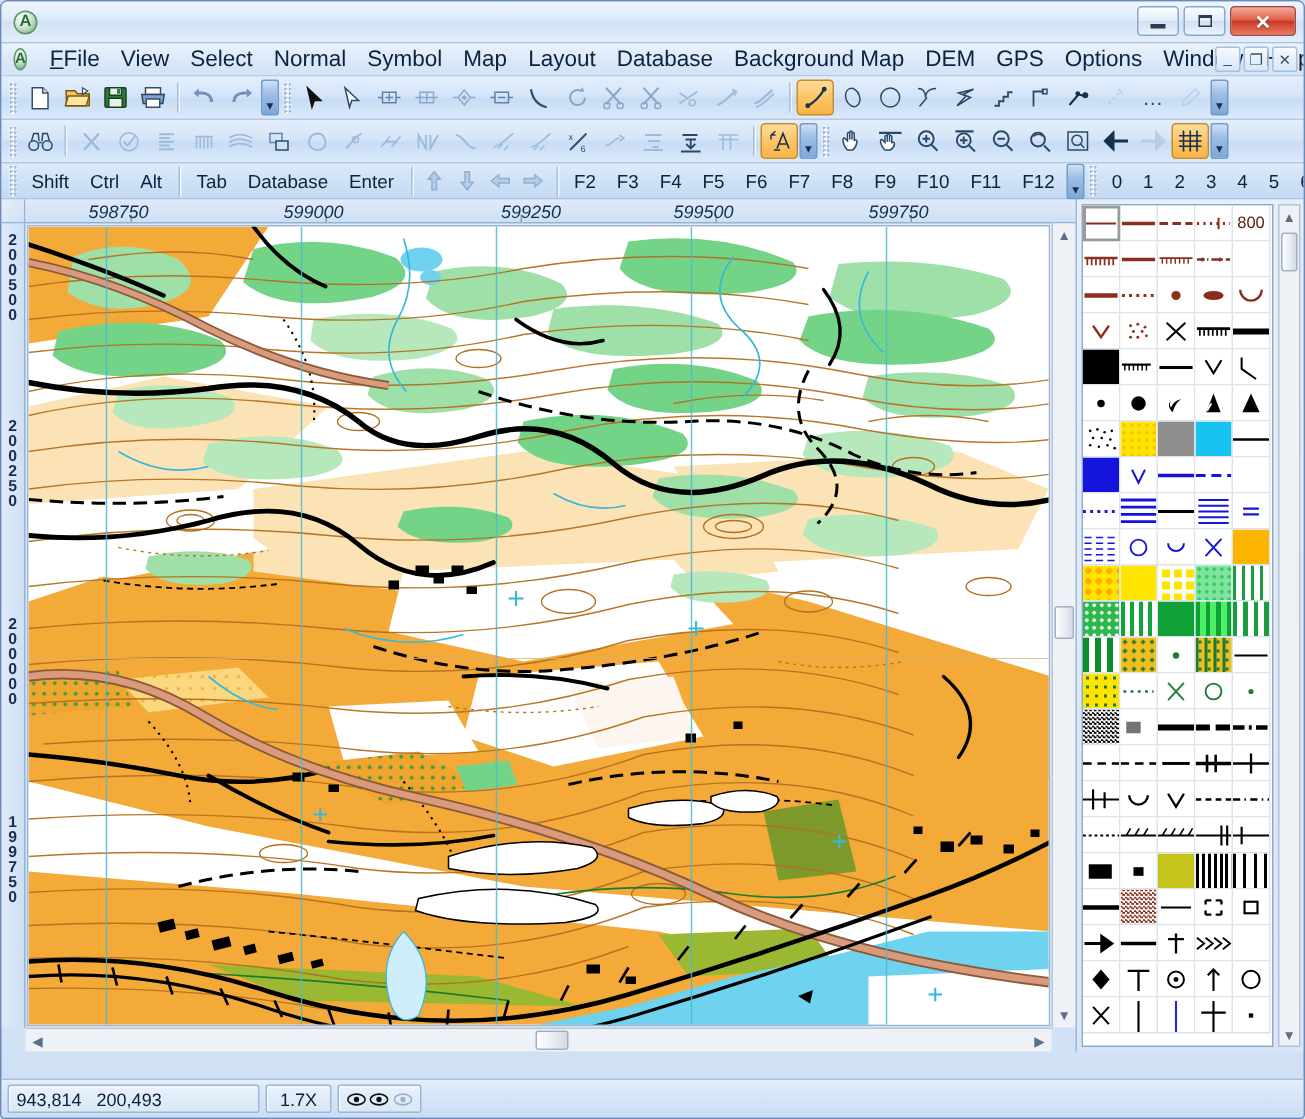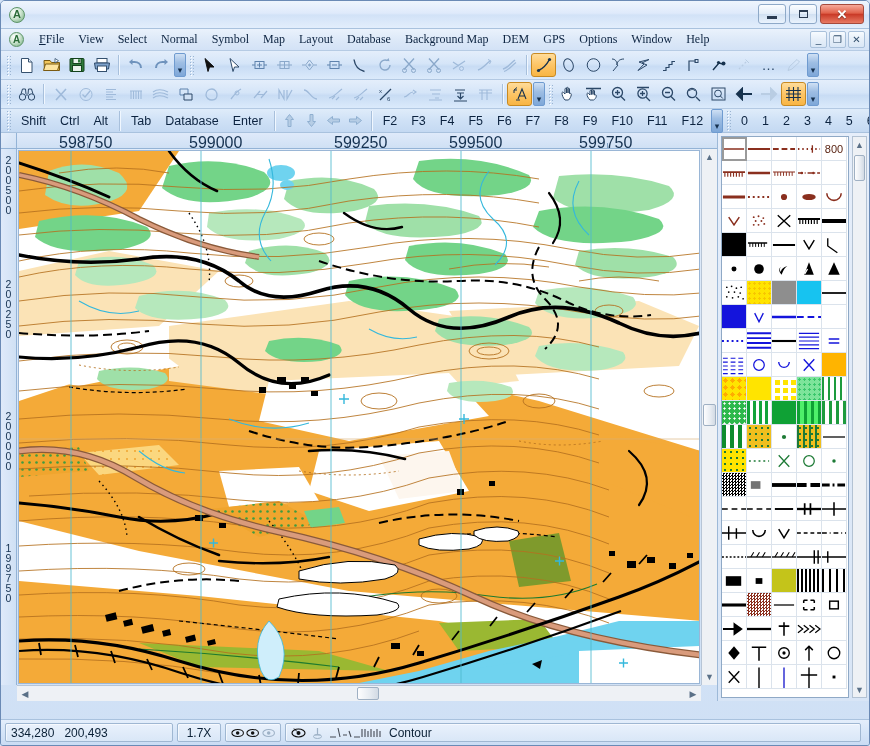--- a/index.html
+++ b/index.html
@@ -63,23 +63,22 @@
 
   
   .menubar {
     height: 22px; display: flex; align-items: center; position: relative;
     background: linear-gradient(180deg,#eaf2fc 0%,#dde9f8 50%,#d3e2f6 100%);
     border-bottom: 1px solid #b6cbe4;
     padding-left: 4px;
   }
   .menubar .app-logo { margin-left: 4px; margin-right: 8px; width: 15px; height: 15px; font-size: 10px;}
   .menu-item {
-    padding: 2px 7px; font-size: 12px; color: #0c2340; white-space: nowrap;
+    padding: 2px 7px; font-size: 15px; color: #0c2340; white-space: nowrap;
     cursor: default;
-    font-family: Liberation Serif, serif;
   }
   .menu-item u { text-decoration: underline; }
   .menu-winbtns { position: absolute; right: 4px; top: 2px; display: flex; gap: 2px; }
   .mwb {
     width: 17px; height: 17px; border: 1px solid #a9c0da; border-radius: 2px;
     background: linear-gradient(180deg,#f7fbff 0%,#e6eff9 50%,#dae7f6 100%);
     display:flex; align-items:center; justify-content:center;
     font-size: 10px; color:#33506e;
   }
 
@@ -136,27 +135,28 @@
   .workarea { position: relative; height: 568px; display: flex; }
 
   .mapdoc { position: relative; width: 716px; height: 568px; }
 
   .ruler-h {
     position:absolute; left:16px; top:0; right:0; height:16px;
     background: linear-gradient(180deg,#dfeafa 0%,#cfe0f4 100%);
     border-bottom: 1px solid #93b3d6;
     overflow:hidden;
   }
-  .ruler-h .tick { position:absolute; top:1px; font-size:16px; color:#14304f; }
+  .ruler-h .tick { position:absolute; top:1px; font-size:12px; color:#14304f;font-style:italic; }
   .ruler-h .mark { position:absolute; bottom:0; width:1px; height:5px; background:#7d9fc4; }
   .ruler-v {
     position:absolute; left:0; top:16px; width:16px; bottom:16px;
     background: linear-gradient(90deg,#dfeafa 0%,#cfe0f4 100%);
     border-right: 1px solid #93b3d6;
     overflow:hidden;
+    font-weight:bold;
   }
   .ruler-v .tickv {
     position:absolute; left:2px; font-size:10.5px; color:#14304f;
     width:11px; line-height:10px; word-break:break-all; text-align:center;
   }
   .ruler-corner {
     position:absolute; left:0; top:0; width:16px; height:16px;
     background: linear-gradient(135deg,#e6effb,#cfe0f4);
     border-right:1px solid #93b3d6; border-bottom:1px solid #93b3d6;
   }
@@ -1597,48 +1597,33 @@
       <div class="pal-scroll">
         <div class="pal-arrow" style="top:1px;height:13px;">▲</div>
         <div class="pal-thumb"></div>
         <div class="pal-arrow" style="bottom:1px;height:13px;">▼</div>
       </div>
     </div>
   </div>
 
   <div class="statusbar">
     <div class="sfield coordfld" style="width:168px">
-      <span>334,280</span>
+      <span>943,814</span>
       <span>200,493</span>
     </div>
     <div class="sfield" style="width:44px;justify-content:center">1.7X</div>
     <div class="sfield eyes" style="width:56px">
       <svg width="15" height="12" viewBox="0 0 15 12">
           <ellipse cx="7.5" cy="6" rx="6.5" ry="4" fill="none" stroke="#111" stroke-width="1.2"></ellipse>
           <circle cx="7.5" cy="6" r="2" fill="#111"></circle>
         </svg>
       <svg width="15" height="12" viewBox="0 0 15 12">
           <ellipse cx="7.5" cy="6" rx="6.5" ry="4" fill="none" stroke="#111" stroke-width="1.2"></ellipse>
           <circle cx="7.5" cy="6" r="2" fill="#111"></circle>
         </svg>
       <svg width="15" height="12" viewBox="0 0 15 12">
           <ellipse cx="7.5" cy="6" rx="6.5" ry="4" fill="none" stroke="#9db1c6" stroke-width="1.2"></ellipse>
           <circle cx="7.5" cy="6" r="2" fill="#9db1c6"></circle>
         </svg>
     </div>
-    <div class="sfield" style="width:auto;flex:1 1 auto;gap:4px;overflow:hidden">
-      <svg width="15" height="12" viewBox="0 0 15 12">
-          <ellipse cx="7.5" cy="6" rx="6.5" ry="4" fill="none" stroke="#111" stroke-width="1.2"></ellipse>
-          <circle cx="7.5" cy="6" r="2" fill="#111"></circle>
-          <path d="M3 1.5l3 3" stroke="#111"></path>
-        </svg>
-      <svg width="15" height="12" viewBox="0 0 15 12">
-          <path d="M7.5 1v7M4.5 8h6" stroke="#9db1c6" stroke-width="1.2" fill="none"></path>
-          <ellipse cx="7.5" cy="9.5" rx="4" ry="2" fill="none" stroke="#9db1c6"></ellipse>
-        </svg>
-      <svg width="56" height="14" viewBox="0 0 56 14">
-          <path d="M1 11h6M9 2l2 9M14 9h4M20 5l2 6M25 11h6M33 3v8M36 3v8M39 5v6M42 3v8M45 5v6M48 3v8M51 5v6" stroke="#444a55" stroke-width="1.1" fill="none"></path>
-        </svg>
-      <span style="font-size:12px">Contour</span>
-    </div>
   </div>
 
 </div>
 
 </body></html>

